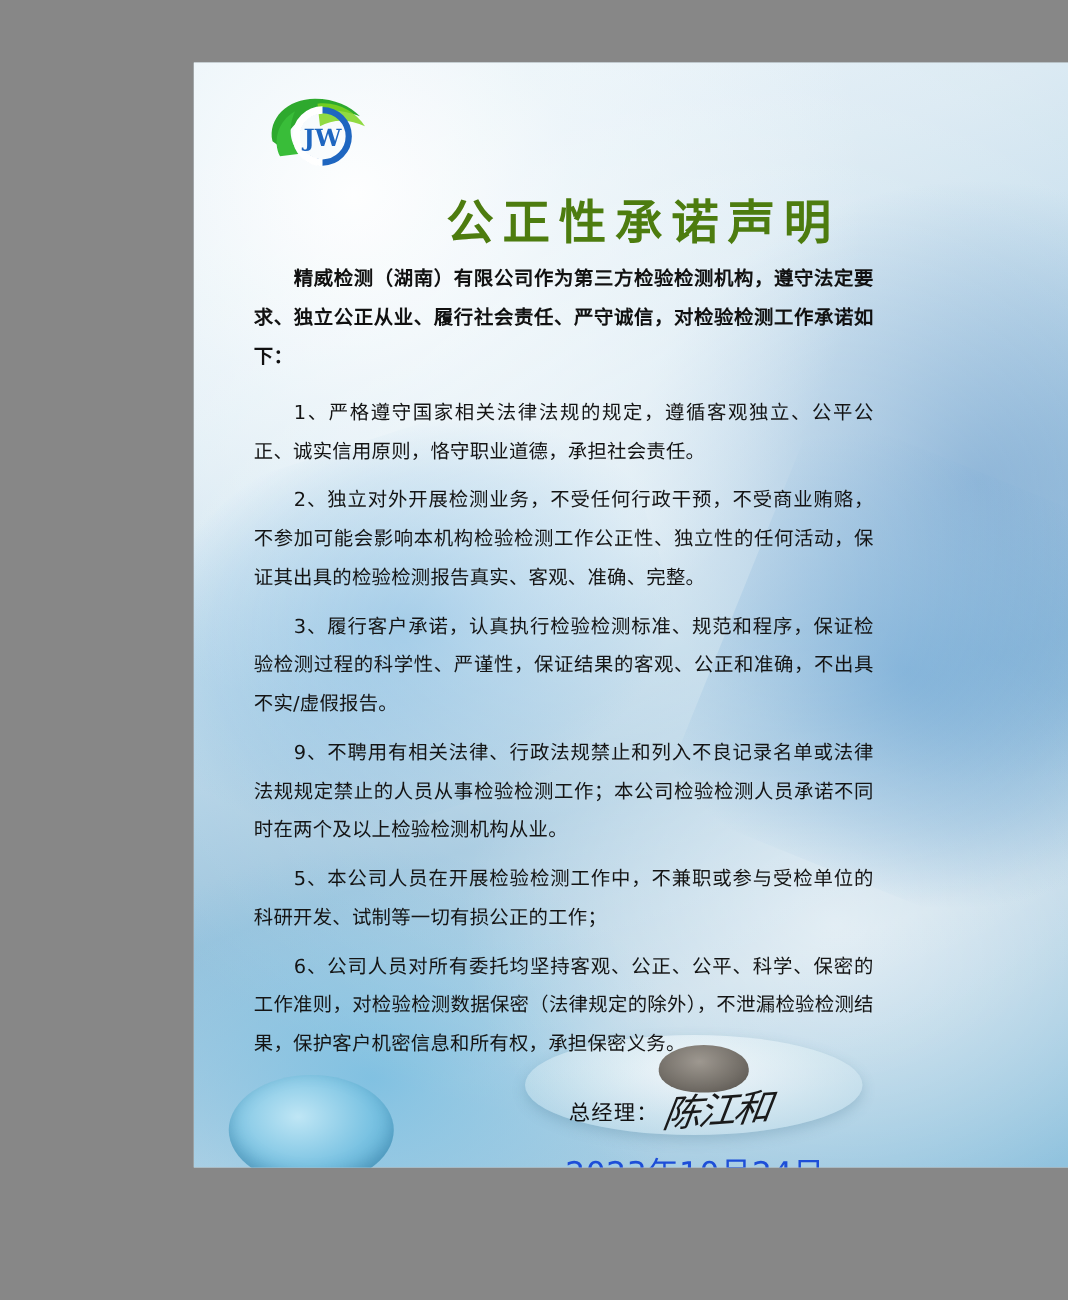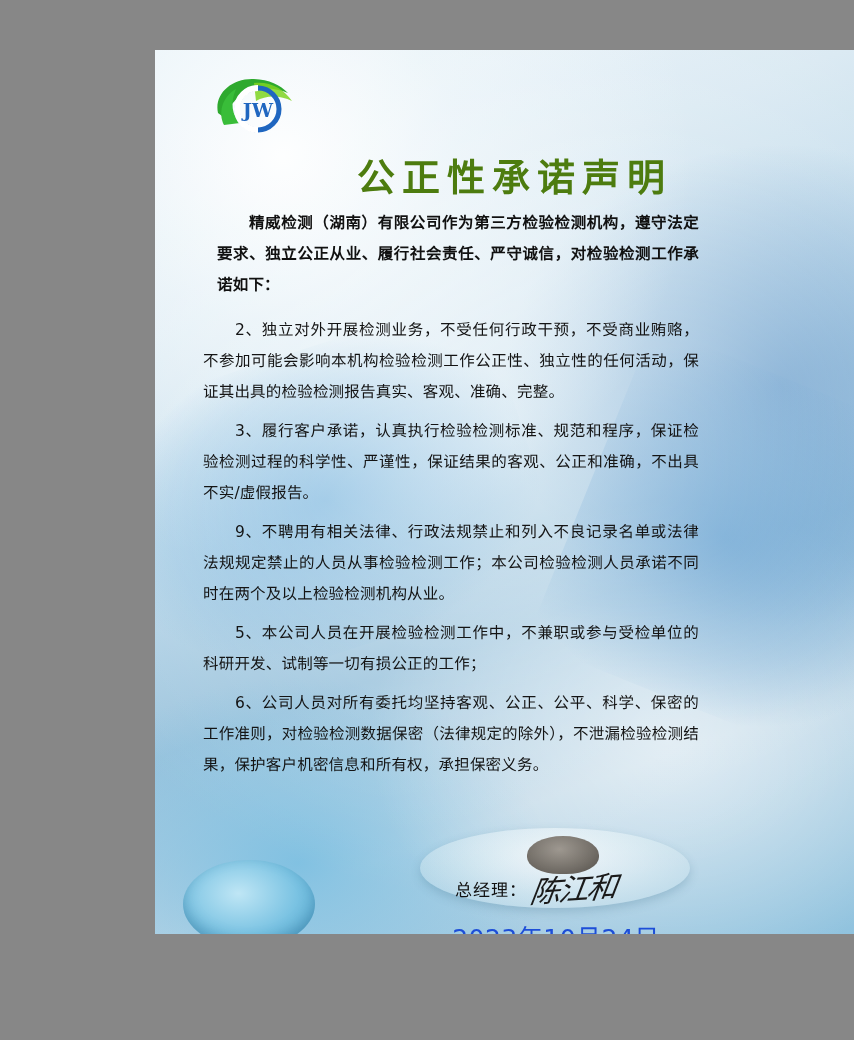--- a/index.html
+++ b/index.html
@@ -143,21 +143,21 @@
     width: 496px;
   }
   .lead {
     font-family: "DejaVu Sans", sans-serif;
     font-size: 15.5px;
     font-weight: bold;
     color: #111;
     line-height: 31px;
     text-indent: 32px;
     text-align: justify;
-    margin: 0 0 14px 14px;
+    margin: 0 0 14px 0;
     letter-spacing: 0.2px;
   }
   .para {
     font-family: "DejaVu Sans", sans-serif;
     font-size: 15.5px;
     color: #141414;
     line-height: 31px;
     text-indent: 32px;
     text-align: justify;
     margin: 0 0 8px 0;
@@ -231,20 +231,21 @@
           <path d="M50 15 A21 21 0 0 0 50 57" fill="none" stroke="#ffffff" stroke-width="6"></path>
           <text x="50" y="44" text-anchor="middle" font-family="DejaVu Serif, serif" font-size="19" font-weight="bold" fill="#1f66c0">JW</text>
         </svg>
       </div>
     </div>
 
     <div class="doc-title">公正性承诺声明</div>
 
     <div class="body-block">
       <p class="lead">精威检测（湖南）有限公司作为第三方检验检测机构，遵守法定要求、独立公正从业、履行社会责任、严守诚信，对检验检测工作承诺如下：</p>
+      <p class="para">1、严格遵守国家相关法律法规的规定，遵循客观独立、公平公正、诚实信用原则，恪守职业道德，承担社会责任。</p>
       <p class="para">2、独立对外开展检测业务，不受任何行政干预，不受商业贿赂，不参加可能会影响本机构检验检测工作公正性、独立性的任何活动，保证其出具的检验检测报告真实、客观、准确、完整。</p>
       <p class="para">3、履行客户承诺，认真执行检验检测标准、规范和程序，保证检验检测过程的科学性、严谨性，保证结果的客观、公正和准确，不出具不实/虚假报告。</p>
       <p class="para">9、不聘用有相关法律、行政法规禁止和列入不良记录名单或法律法规规定禁止的人员从事检验检测工作；本公司检验检测人员承诺不同时在两个及以上检验检测机构从业。</p>
       <p class="para">5、本公司人员在开展检验检测工作中，不兼职或参与受检单位的科研开发、试制等一切有损公正的工作；</p>
       <p class="para">6、公司人员对所有委托均坚持客观、公正、公平、科学、保密的工作准则，对检验检测数据保密（法律规定的除外），不泄漏检验检测结果，保护客户机密信息和所有权，承担保密义务。</p>
     </div>
 
     <div class="sign-row">
       <span class="sign-label">总经理：</span>
       <span class="sign-script">陈江和</span>

